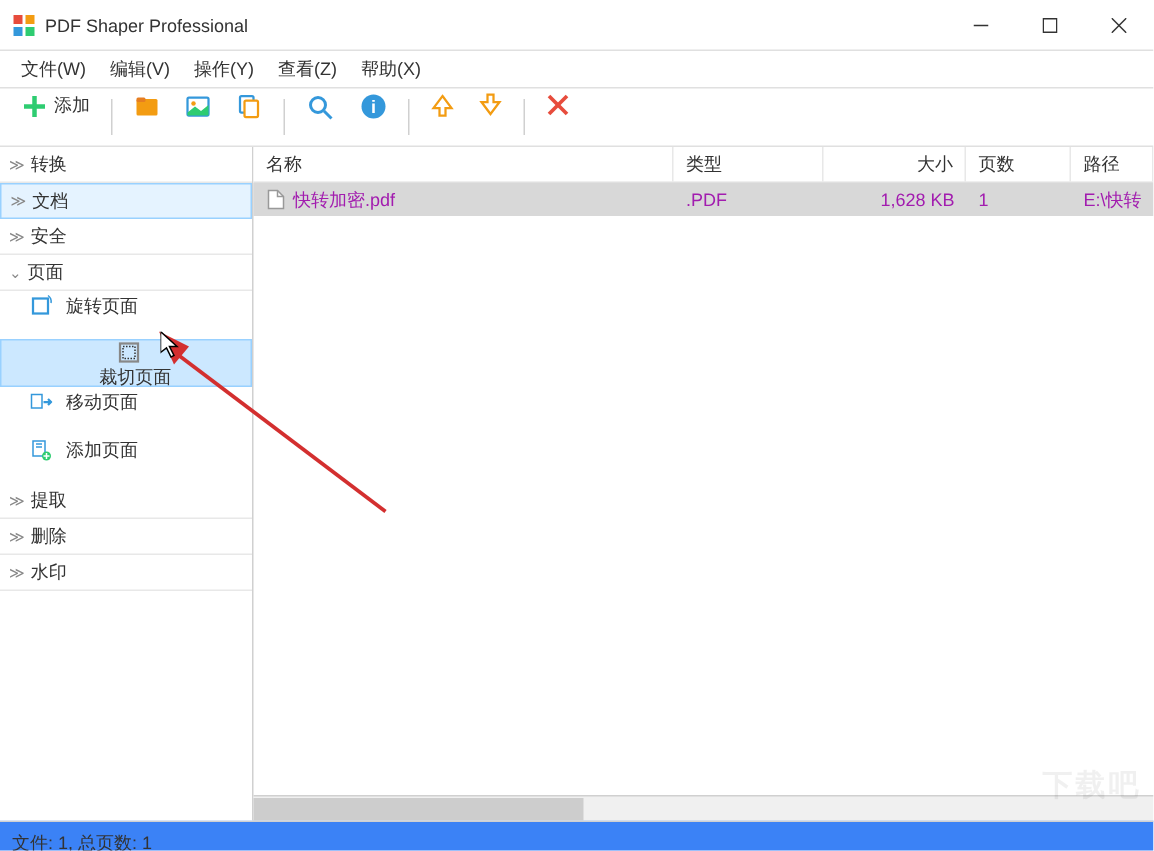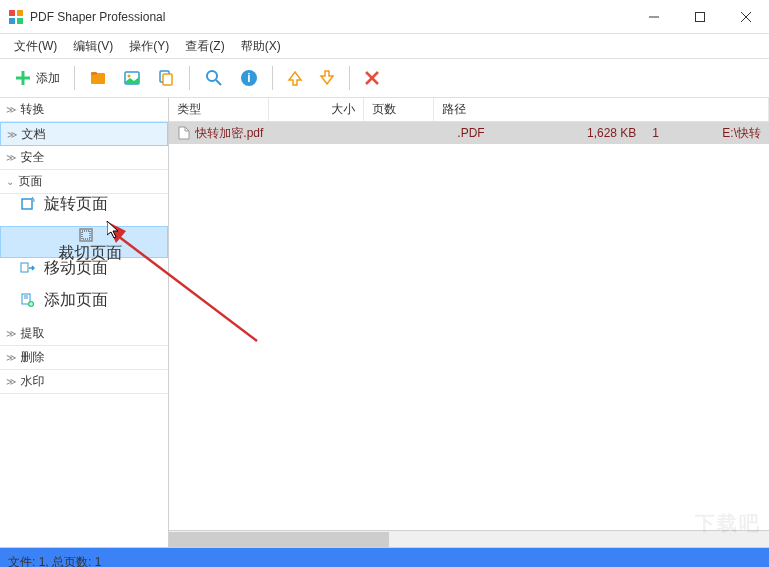--- a/index.html
+++ b/index.html
@@ -8,37 +8,37 @@
     .titlebar { height: 34px; display: flex; align-items: center; padding: 0 0 0 8px; border-bottom: 1px solid #e0e0e0; }
     .titlebar-icon { width: 16px; height: 16px; margin-right: 6px; }
     .titlebar-title { font-size: 12px; color: #333; flex: 1; }
     .titlebar-controls { display: flex; }
     .titlebar-btn { width: 46px; height: 30px; display: flex; align-items: center; justify-content: center; cursor: pointer; }
     
     .menubar { height: 24px; display: flex; align-items: center; padding: 0 6px; font-size: 12px; color: #333; }
     .menubar-item { padding: 2px 8px; cursor: pointer; }
     
     .toolbar { height: 40px; border-top: 1px solid #e0e0e0; border-bottom: 1px solid #e0e0e0; display: flex; align-items: center; padding: 0 6px; background: #fff; }
-    .toolbar-btn { height: 32px; display: flex; align-items: center; padding: 0 8px; cursor: pointer; border-radius: 2px; }
+    .toolbar-btn { height: 32px; display: flex; padding: 0 8px; cursor: pointer; border-radius: 2px; }
     .toolbar-label { font-size: 12px; color: #333; margin-left: 4px; }
     .toolbar-sep { width: 1px; height: 24px; background: #d0d0d0; margin: 0 6px; }
     
     .main { display: flex; height: 449px; }
     .sidebar { width: 184px; border-right: 1px solid #d0d0d0; background: #fff; overflow: hidden; }
     .sidebar-group { height: 24px; display: flex; align-items: center; padding: 0 6px; font-size: 12px; color: #333; border-bottom: 1px solid #e8e8e8; cursor: pointer; }
     .sidebar-group.selected { background: #e5f3ff; border: 1px solid #99d1ff; }
     .chevron { margin-right: 4px; color: #888; font-size: 10px; }
-    .sidebar-subitem { height: 32px; display: flex; align-items: center; padding: 0 6px 12px 18px; font-size: 16px; color: #333; cursor: pointer; }
+    .sidebar-subitem { height: 32px; display: flex; align-items: center; padding: 0 6px 12px 18px; font-size: 12px; color: #333; cursor: pointer; }
     .sidebar-subitem.selected { background: #cce8ff; border: 1px solid #99d1ff; flex-direction: column; }
     .subitem-icon { width: 18px; height: 18px; margin-right: 8px; display: flex; align-items: center; justify-content: center; }
     
     .content { flex: 1; display: flex; flex-direction: column; }
     .list-header { height: 24px; display: flex; background: #fff; border-bottom: 1px solid #e0e0e0; font-size: 12px; color: #333; }
     .list-header-cell { padding: 4px 8px; border-right: 1px solid #e8e8e8; display: flex; align-items: center; }
-    .list-row { height: 22px; display: flex; font-size: 12px; color: #7f1d1d; }
+    .list-row { height: 22px; display: flex; font-size: 12px; color: #a21caf; }
     .list-row.selected { background: #d8d8d8; }
     .list-cell { padding: 3px 8px; display: flex; align-items: center; overflow: hidden; white-space: nowrap; }
     .file-icon { width: 14px; height: 14px; margin-right: 4px; }
     
     .col-name { width: 280px; }
     .col-type { width: 100px; }
     .col-size { width: 95px; justify-content: flex-end; text-align: right; }
     .col-size.hdr { justify-content: flex-end; }
     .col-pages { width: 70px; }
     .col-path { flex: 1; }
@@ -223,20 +223,21 @@
         <span>删除</span>
       </div>
     <div class="sidebar-group">
         <span class="chevron">≫</span>
         <span>水印</span>
       </div>
   </div>
 
   <div class="content">
     <div class="list-header">
+      <div class="list-header-cell col-name">名称</div>
       <div class="list-header-cell col-type">类型</div>
       <div class="list-header-cell col-size hdr">大小</div>
       <div class="list-header-cell col-pages">页数</div>
       <div class="list-header-cell col-path">路径</div>
     </div>
     <div class="list-row selected">
       <div class="list-cell col-name">
         <svg class="file-icon" viewBox="0 0 14 14">
             <path d="M2 1 L8 1 L12 5 L12 13 L2 13 Z" fill="#fff" stroke="#999" stroke-width="1"></path>
             <path d="M8 1 L8 5 L12 5" fill="none" stroke="#999" stroke-width="1"></path>

